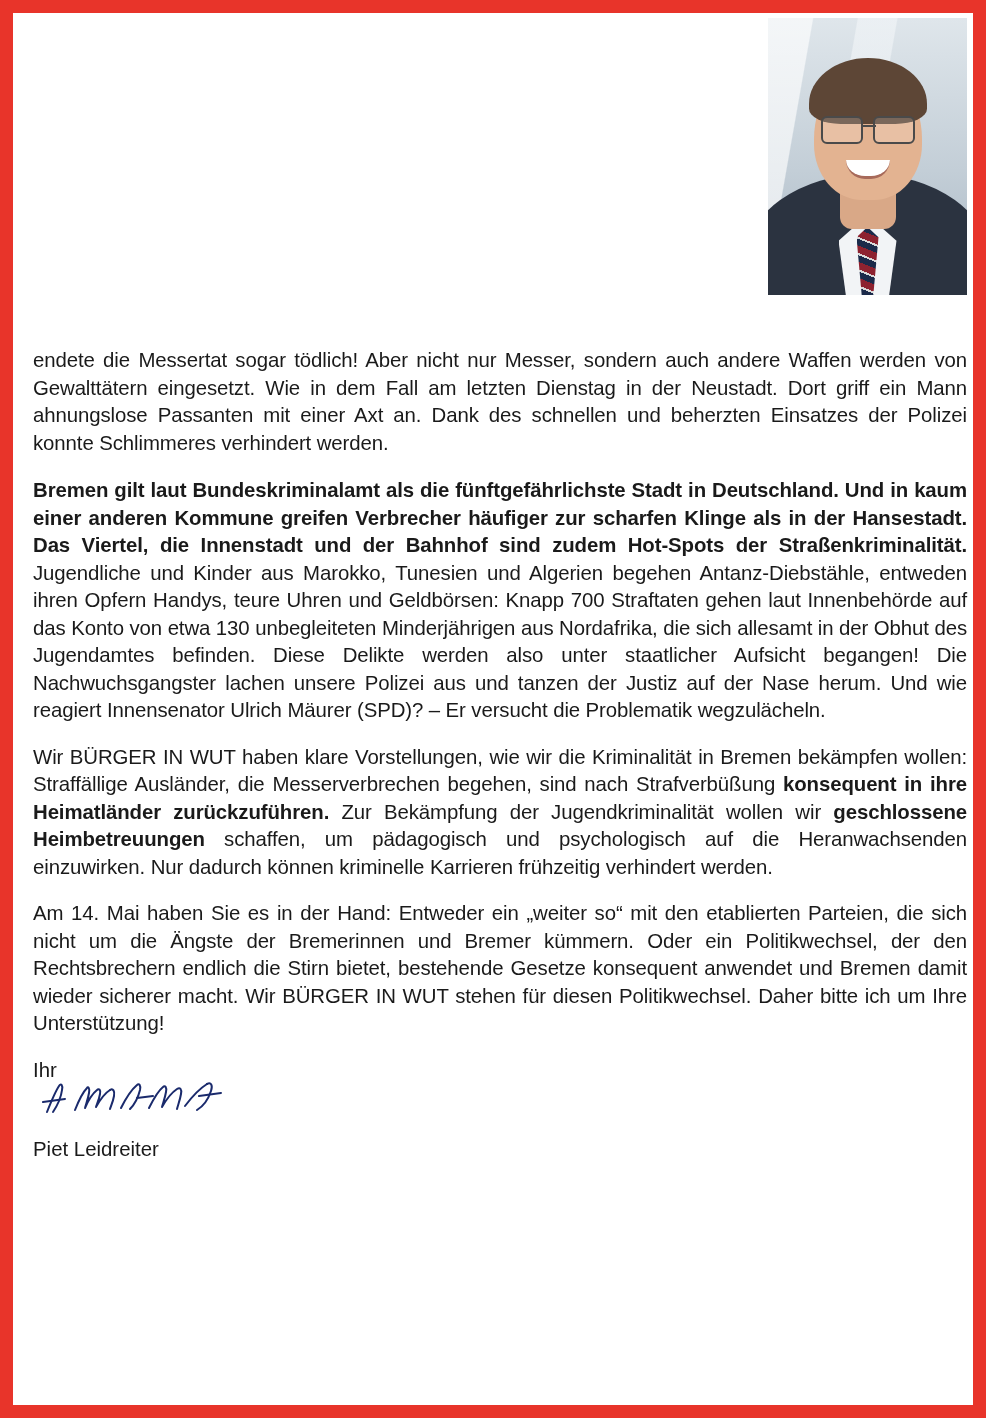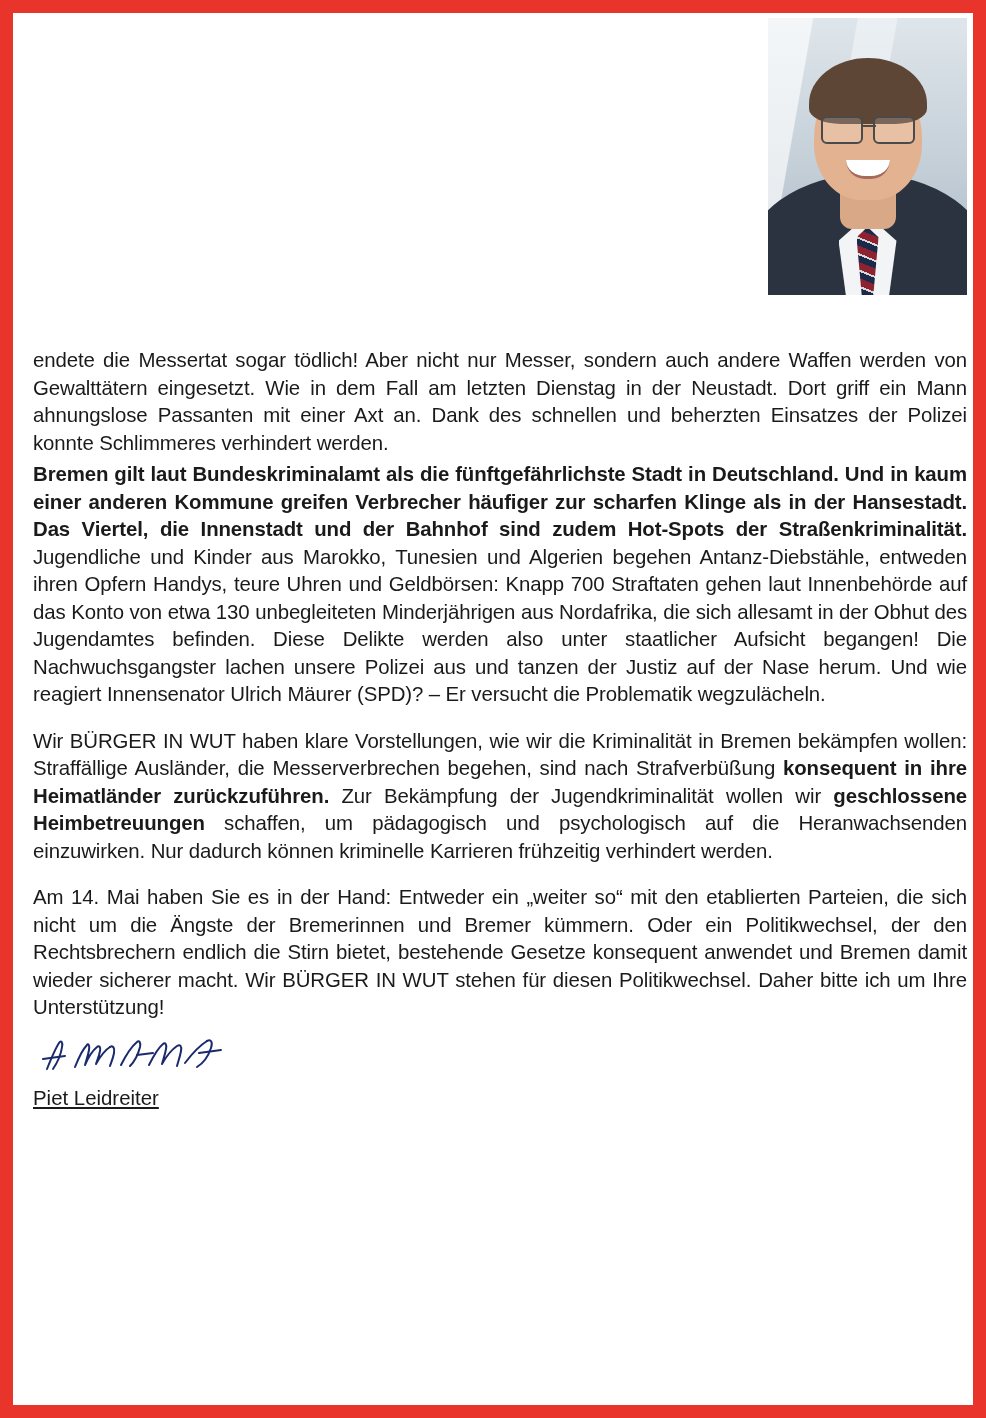--- a/index.html
+++ b/index.html
@@ -152,42 +152,41 @@
     width: 934px;
   }
   p.para {
     margin: 0 0 19px 0;
     font-size: 20.4px;
     line-height: 27.5px;
     text-align: justify;
     text-justify: inter-word;
     letter-spacing: -0.1px;
   }
-  p.para.first { margin-bottom: 4px; }
+  p.para.first { margin-bottom: 20px; }
   .closing {
     margin-top: 6px;
     font-size: 20.4px;
     line-height: 27px;
   }
   .closing .line { display: block; }
   .sig-wrap {
     position: relative;
     height: 40px;
     margin-top: -2px;
   }
   .sig {
     position: absolute;
     left: 8px;
     top: -6px;
   }
   .sig-name {
     font-size: 20.4px;
     line-height: 24px;
-    margin-top: 7px;
-    text-decoration: underline;
+    margin-top: 15px;
   }
 </style>
 </head>
 <body>
 
 <div class="page">
   <div class="inner">
 
     <div class="portrait">
       <div class="bg-win"></div>
@@ -205,20 +204,21 @@
       <div class="mouth"></div>
     </div>
 
     <div class="body-text">
       <p class="para first" id="para-1"><span>endete die Messertat sogar tödlich! Aber nicht nur Messer, sondern auch andere Waffen werden von Gewalttätern eingesetzt. Wie in dem Fall am letzten Dienstag in der Neustadt. Dort griff ein Mann ahnungslose Passanten mit einer Axt an. Dank des schnellen und beherzten Einsatzes der Polizei konnte Schlimmeres verhindert werden.</span></p>
       <p class="para" id="para-2"><span style="font-weight: bold;">Bremen gilt laut Bundeskriminalamt als die fünftgefährlichste Stadt in Deutschland. Und in kaum einer anderen Kommune greifen Verbrecher häufiger zur scharfen Klinge als in der Hansestadt. Das Viertel, die Innenstadt und der Bahnhof sind zudem Hot-Spots der Straßenkriminalität.</span><span> Jugendliche und Kinder aus Marokko, Tunesien und Algerien begehen Antanz-Diebstähle, entweden ihren Opfern Handys, teure Uhren und Geldbörsen: Knapp 700 Straftaten gehen laut Innenbehörde auf das Konto von etwa 130 unbegleiteten Minderjährigen aus Nordafrika, die sich allesamt in der Obhut des Jugendamtes befinden. Diese Delikte werden also unter staatlicher Aufsicht begangen! Die Nachwuchsgangster lachen unsere Polizei aus und tanzen der Justiz auf der Nase herum. Und wie reagiert Innensenator Ulrich Mäurer (SPD)? – Er versucht die Problematik wegzulächeln.</span></p>
       <p class="para" id="para-3"><span>Wir BÜRGER IN WUT haben klare Vorstellungen, wie wir die Kriminalität in Bremen bekämpfen wollen: Straffällige Ausländer, die Messerverbrechen begehen, sind nach Strafverbüßung </span><span style="font-weight: bold;">konsequent in ihre Heimatländer zurückzuführen.</span><span> Zur Bekämpfung der Jugendkriminalität wollen wir </span><span style="font-weight: bold;">geschlossene Heimbetreuungen</span><span> schaffen, um pädagogisch und psychologisch auf die Heranwachsenden einzuwirken. Nur dadurch können kriminelle Karrieren frühzeitig verhindert werden.</span></p>
       <p class="para" id="para-4"><span>Am 14. Mai haben Sie es in der Hand: Entweder ein „weiter so“ mit den etablierten Parteien, die sich nicht um die Ängste der Bremerinnen und Bremer kümmern. Oder ein Politikwechsel, der den Rechtsbrechern endlich die Stirn bietet, bestehende Gesetze konsequent anwendet und Bremen damit wieder sicherer macht. Wir BÜRGER IN WUT stehen für diesen Politikwechsel. Daher bitte ich um Ihre Unterstützung!</span></p>
 
       <div class="closing">
+        <span class="line">Ihr</span>
         <div class="sig-wrap">
           <svg class="sig" width="230" height="46" viewBox="0 0 230 46">
             <g fill="none" stroke="#1a2a6c" stroke-width="2" stroke-linecap="round" stroke-linejoin="round">
               <path d="M6 36 C10 26, 14 16, 18 10 C20 7, 22 9, 21 14 C20 22, 16 30, 12 36"></path>
               <path d="M2 26 L24 23"></path>
               <path d="M34 34 C38 24, 42 16, 46 12 C47 10, 49 12, 48 17 C47 23, 45 28, 44 32 C47 25, 51 18, 56 14 C58 12, 60 14, 59 18 C58 24, 56 28, 55 31 C59 24, 64 17, 69 14"></path>
               <path d="M69 14 C72 12, 74 15, 73 20 C72 26, 70 30, 69 33"></path>
               <path d="M80 32 C84 24, 90 14, 96 9 C98 7, 100 9, 99 14 C97 22, 93 29, 89 33"></path>
               <path d="M96 22 L112 20"></path>
               <path d="M108 32 C112 24, 117 15, 122 11 C124 9, 126 11, 125 16 C124 22, 122 27, 121 31 C125 24, 130 17, 136 13 C139 11, 141 13, 140 18 C139 24, 137 29, 136 33"></path>

